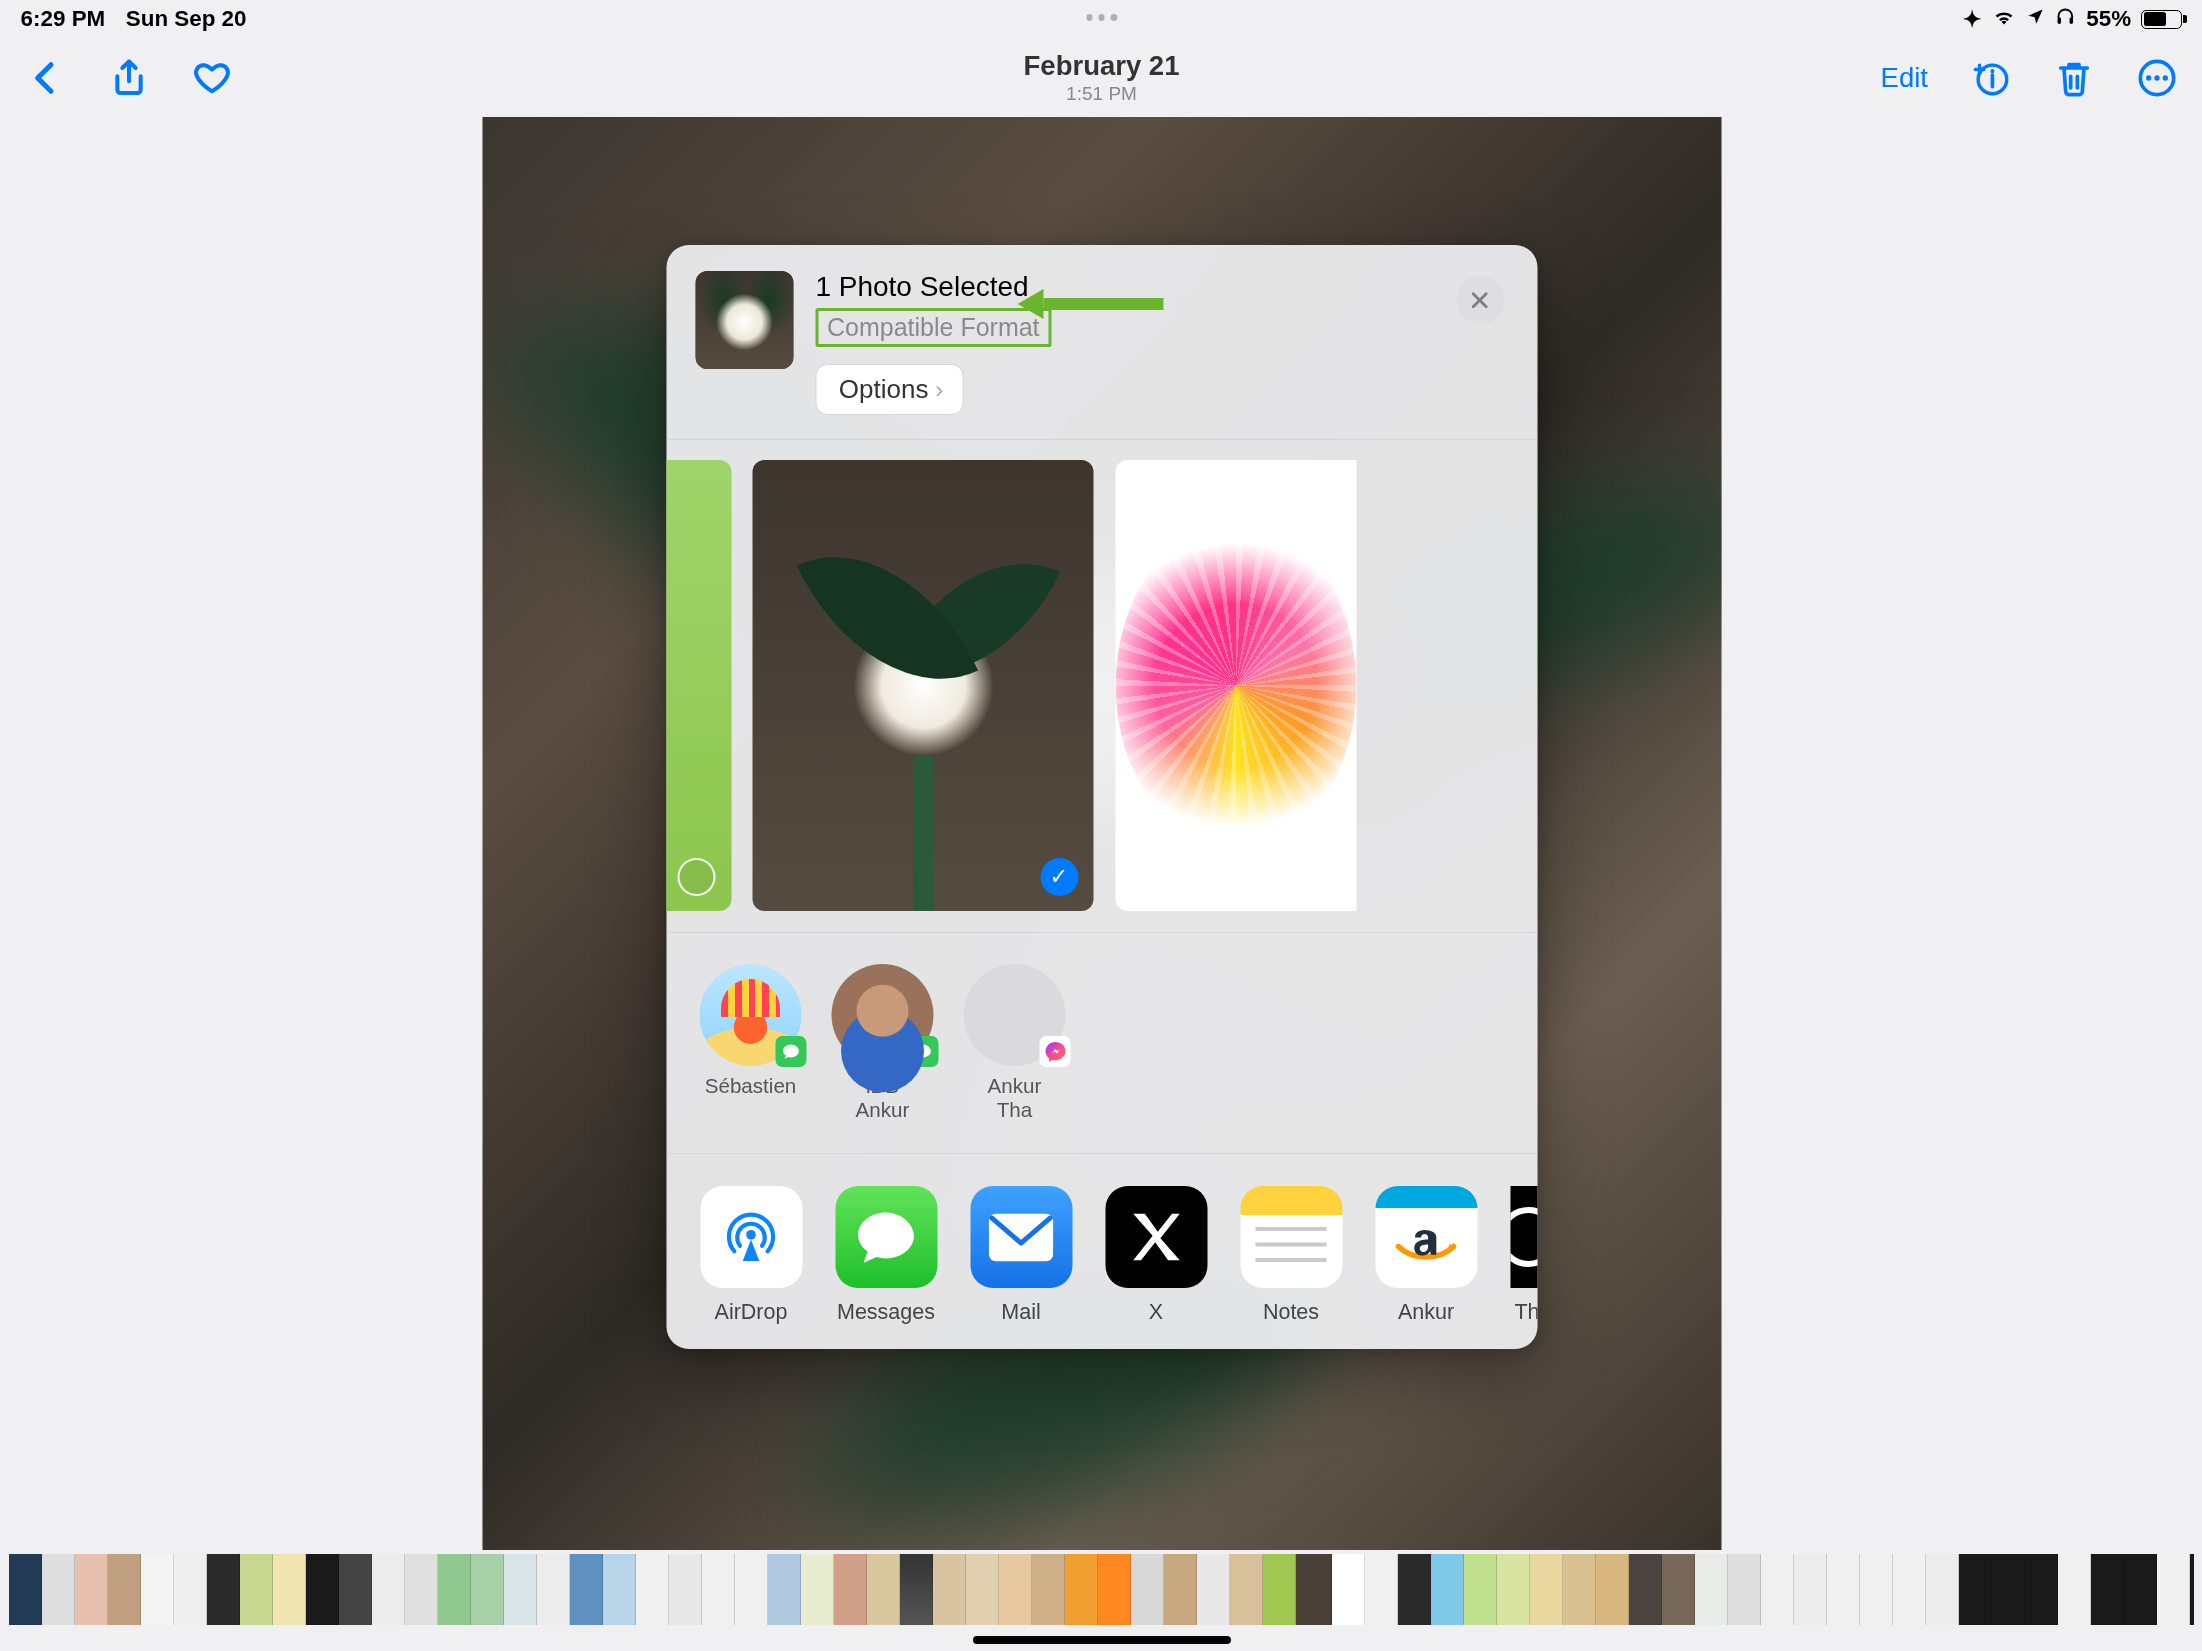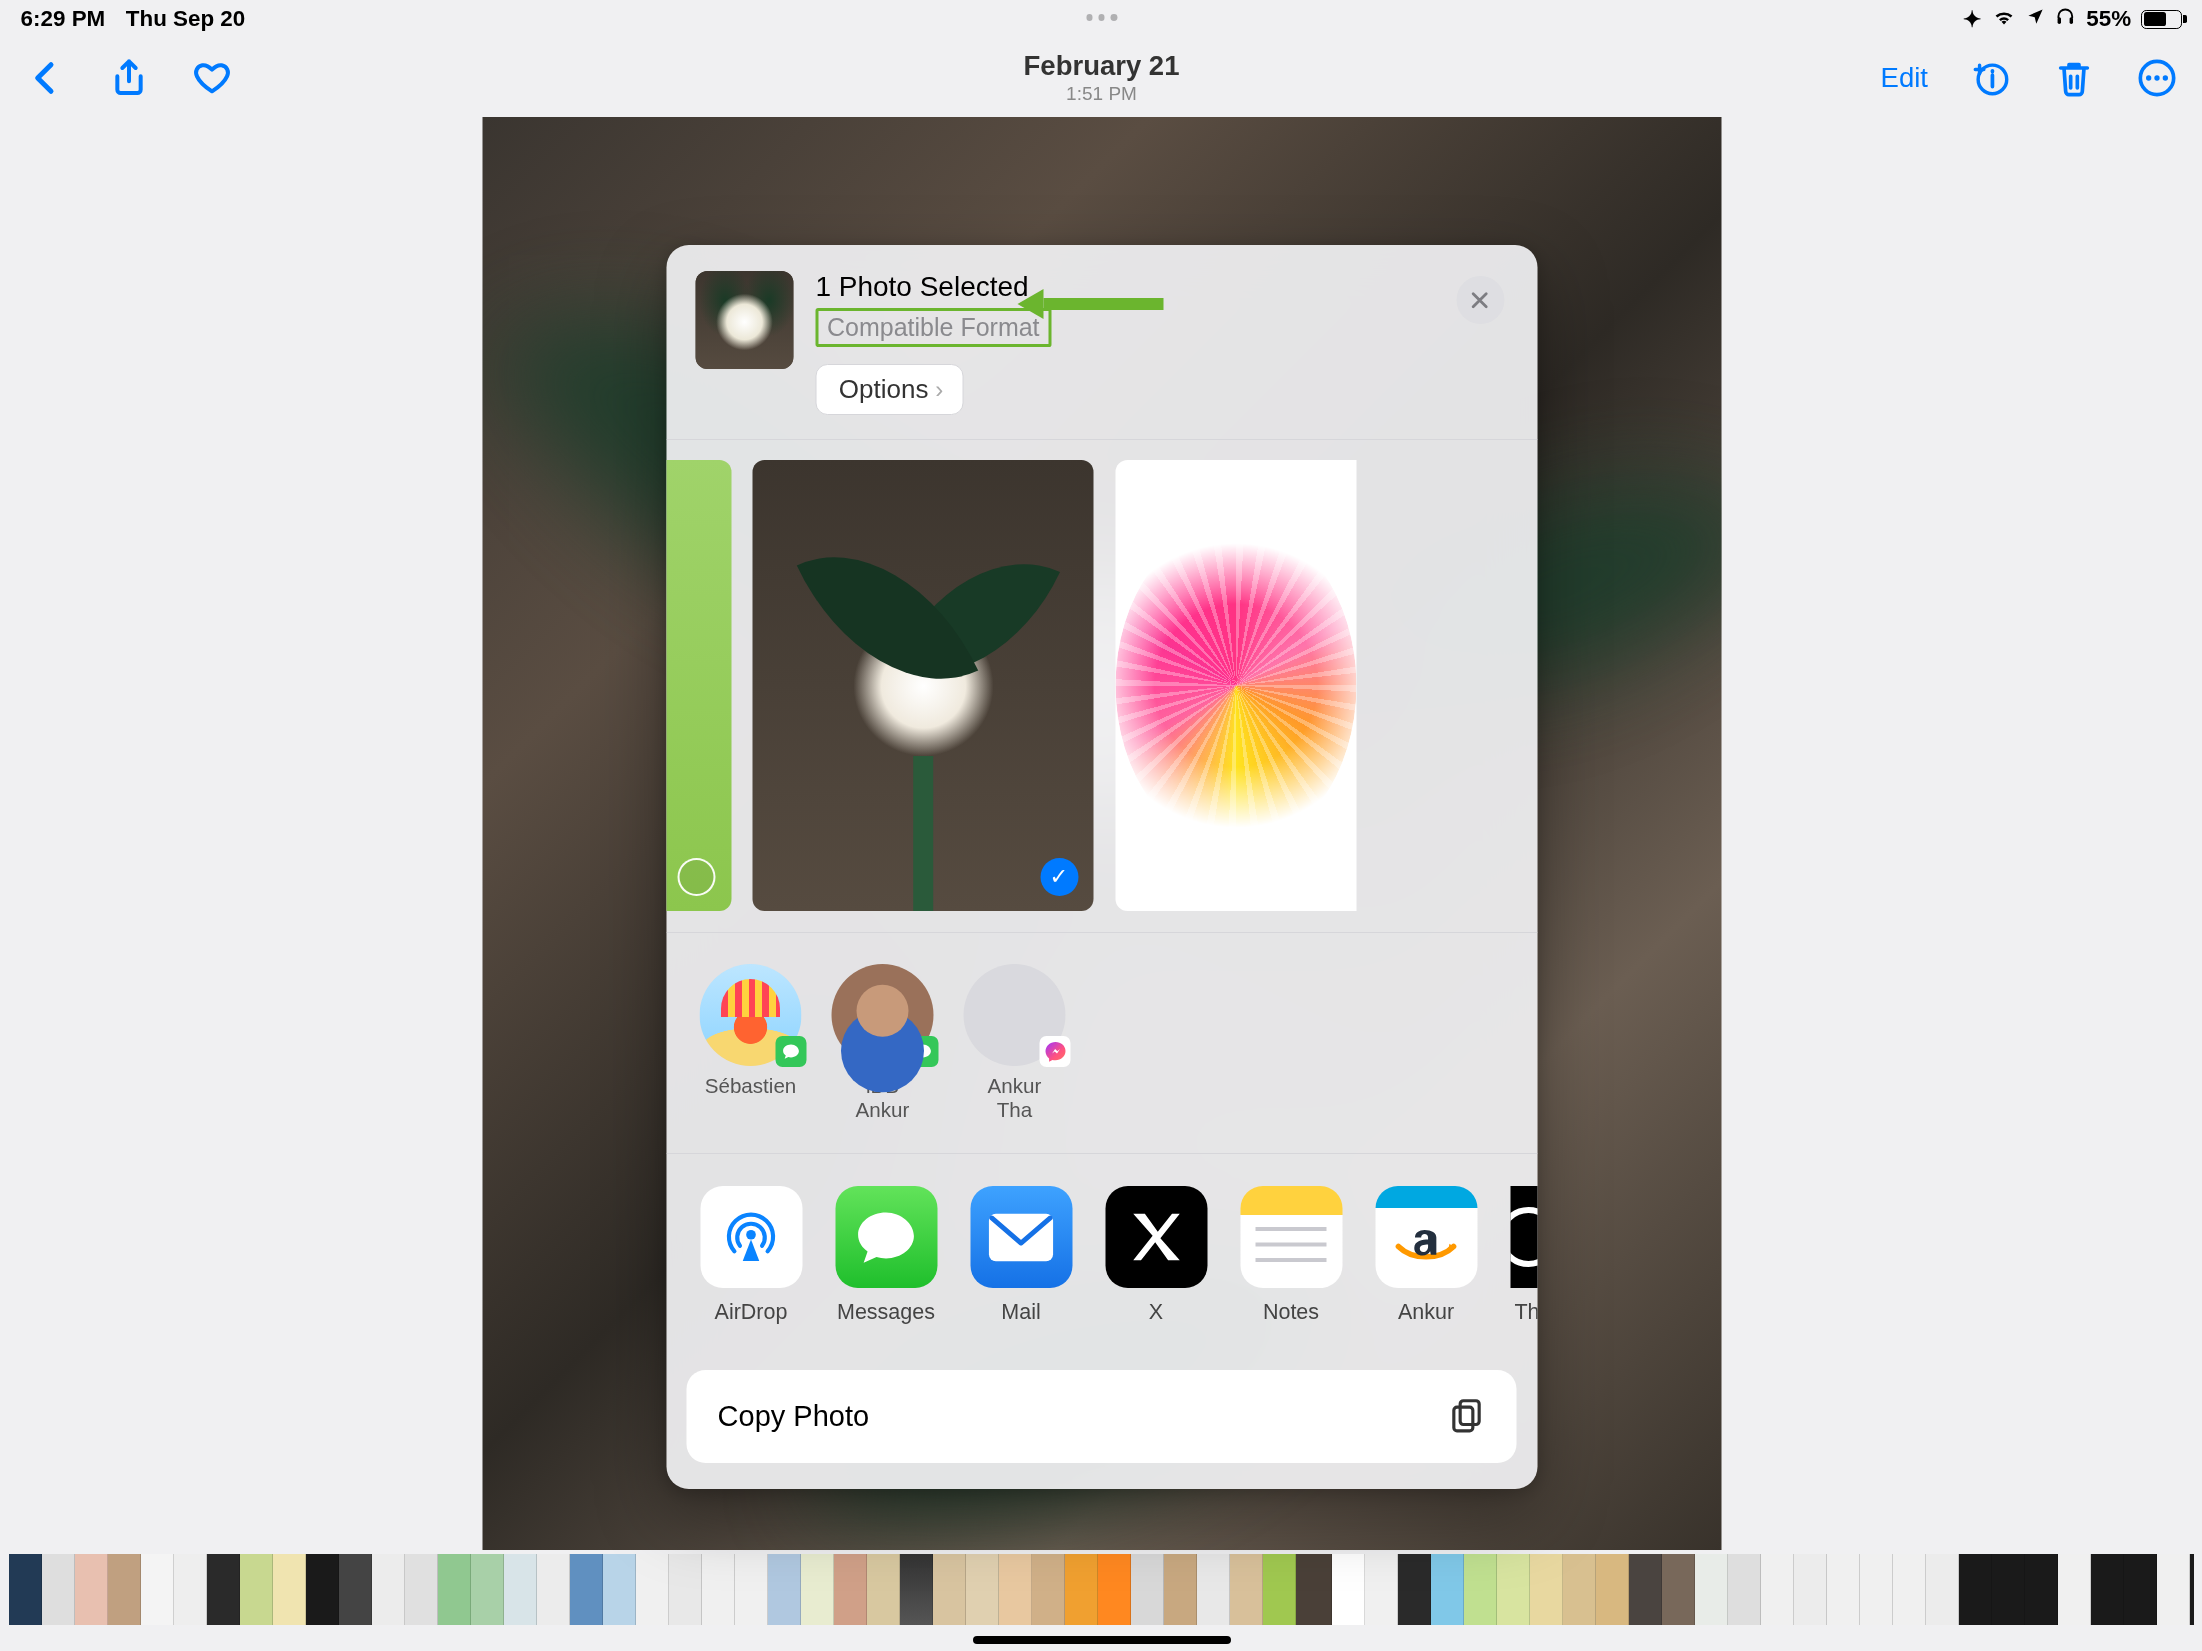--- a/index.html
+++ b/index.html
@@ -127,21 +127,21 @@
   .action-label { font-size:29px; color:#000;}
   .action-ic svg{width:38px;height:38px;stroke:#333;fill:none;stroke-width:2;}
 
 </style>
 </head>
 <body>
 
 <div class="status-bar">
   <div class="status-left">
     <span>6:29 PM</span>
-    <span>Thu Sep 20</span>
+    <span>Sun Sep 20</span>
   </div>
   <div class="home-handle">
       <span></span>
       <span></span>
       <span></span>
     </div>
   <div class="status-right">
      <span>✦</span>
      <span>
        <svg width="24" height="19" viewBox="0 0 24 18">
@@ -435,26 +435,15 @@
           </svg>
       </div>
       <div class="app-label">Ankur</div>
     </div>
     <div class="app cut">
       <div class="app-icon ic-more"></div>
       <div class="app-label">Th</div>
     </div>
   </div>
 
-  <div class="sheet-actions">
-    <div class="action-row">
-      <span class="action-label">Copy Photo</span>
-      <span class="action-ic">
-        <svg viewBox="0 0 24 24">
-            <rect x="8" y="3" width="12" height="15" rx="2"></rect>
-            <rect x="4" y="7" width="12" height="15" rx="2"></rect>
-          </svg>
-      </span>
-    </div>
-  </div>
 
 </div>
 
 
 </body></html>

